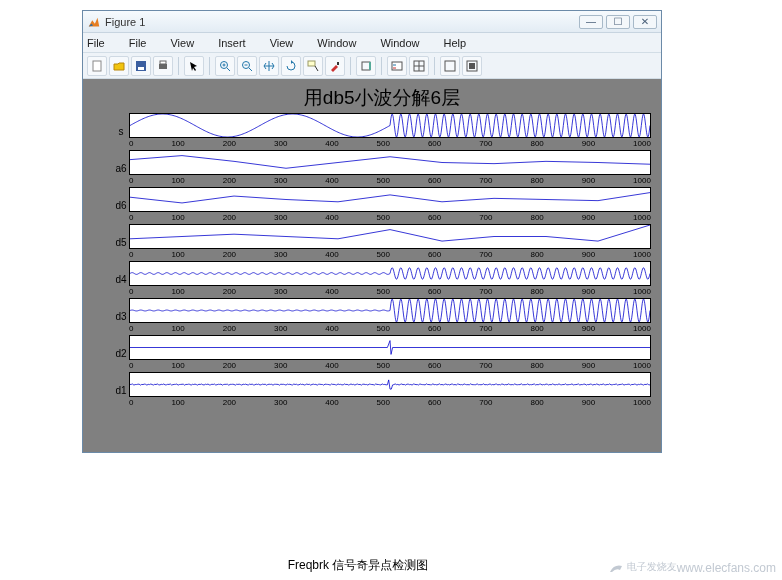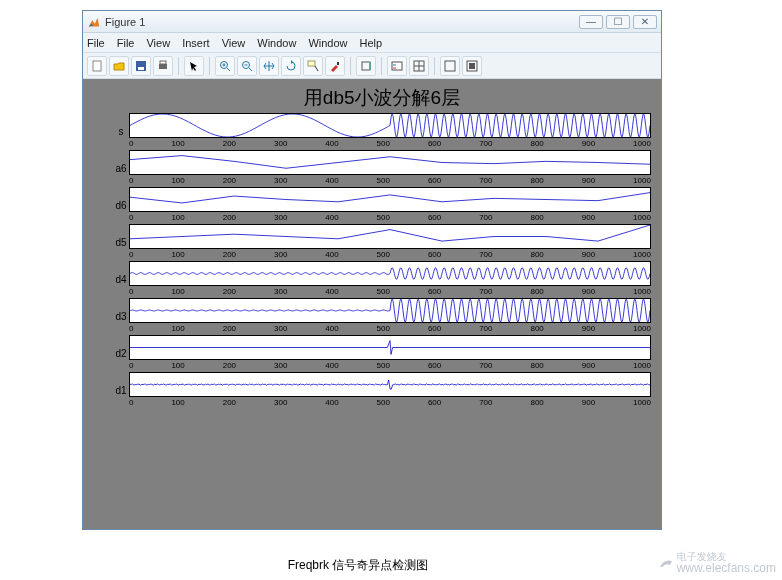--- a/index.html
+++ b/index.html
@@ -9,21 +9,21 @@
     background: #fff;
     width: 782px;
     height: 580px;
     position: relative;
   }
   .window {
     position: absolute;
     left: 82px;
     top: 10px;
     width: 580px;
-    height: 520px;
+    height: 443px;
     border: 1px solid #6b8aa8;
     background: #eef3f8;
     display: flex;
     flex-direction: column;
   }
   .titlebar {
     height: 22px;
     background: linear-gradient(#f6fafd,#e3ecf4);
     display: flex;
     align-items: center;
@@ -51,21 +51,21 @@
     color: #4a6079;
   }
   .menubar {
     height: 20px;
     display: flex;
     align-items: center;
     background: #eef3f8;
     font-size: 11px;
     color: #222;
     padding-left: 4px;
-    gap: 12px;
+    gap: 24px;
     border-bottom: 1px solid #d2dde6;
   }
   .toolbar {
     height: 26px;
     display: flex;
     align-items: center;
     background: #eef3f8;
     padding-left: 4px;
     gap: 2px;
     border-bottom: 1px solid #d2dde6;
@@ -480,17 +480,17 @@
       </div>
   </div>
 
 </div>
 
 <div class="caption">Freqbrk 信号奇异点检测图</div>
 <div class="watermark">
   <svg width="16" height="12" viewBox="0 0 16 12">
       <path d="M2 10 Q6 2 14 4 L12 8 Q8 6 4 10 Z" fill="#c2c9d2"></path>
     </svg>
-  <span style="display:flex;flex-direction:column;line-height:1;">
+  <span style="display:flex;flex-direction:row;line-height:1;">
     <span>电子发烧友</span>
     <span style="font-size:12px;">www.elecfans.com</span>
   </span>
 </div>
 
 </body></html>

